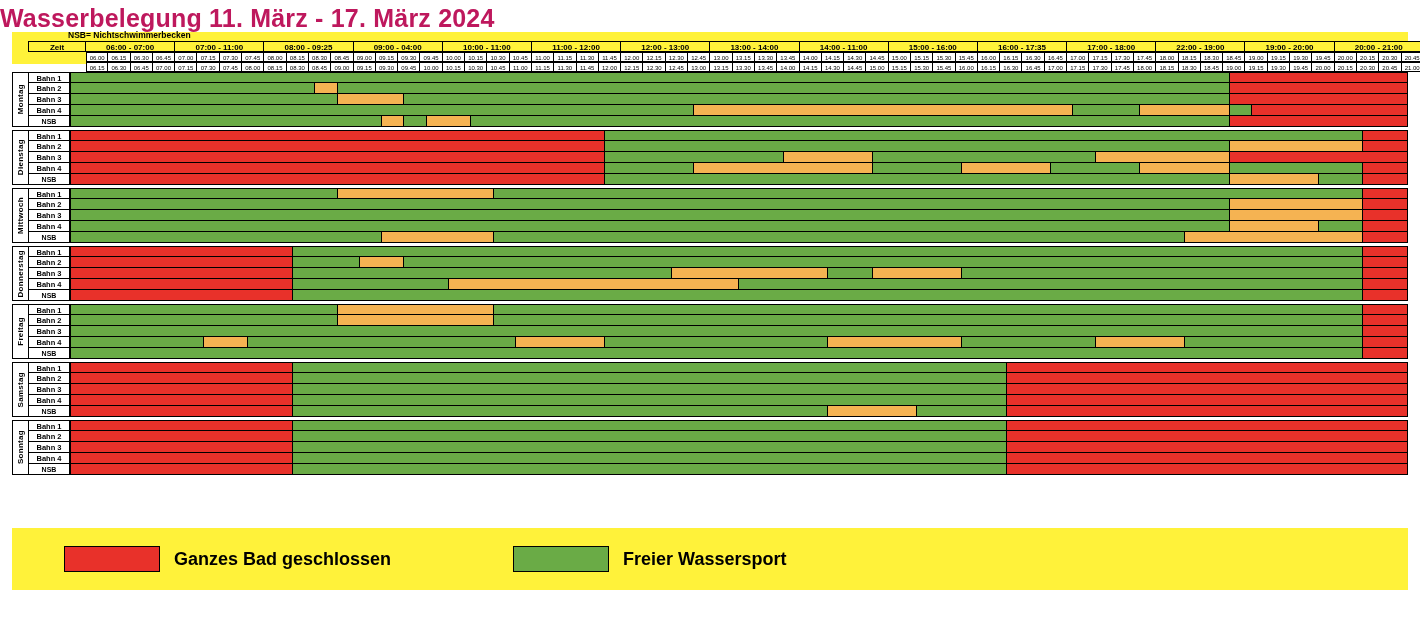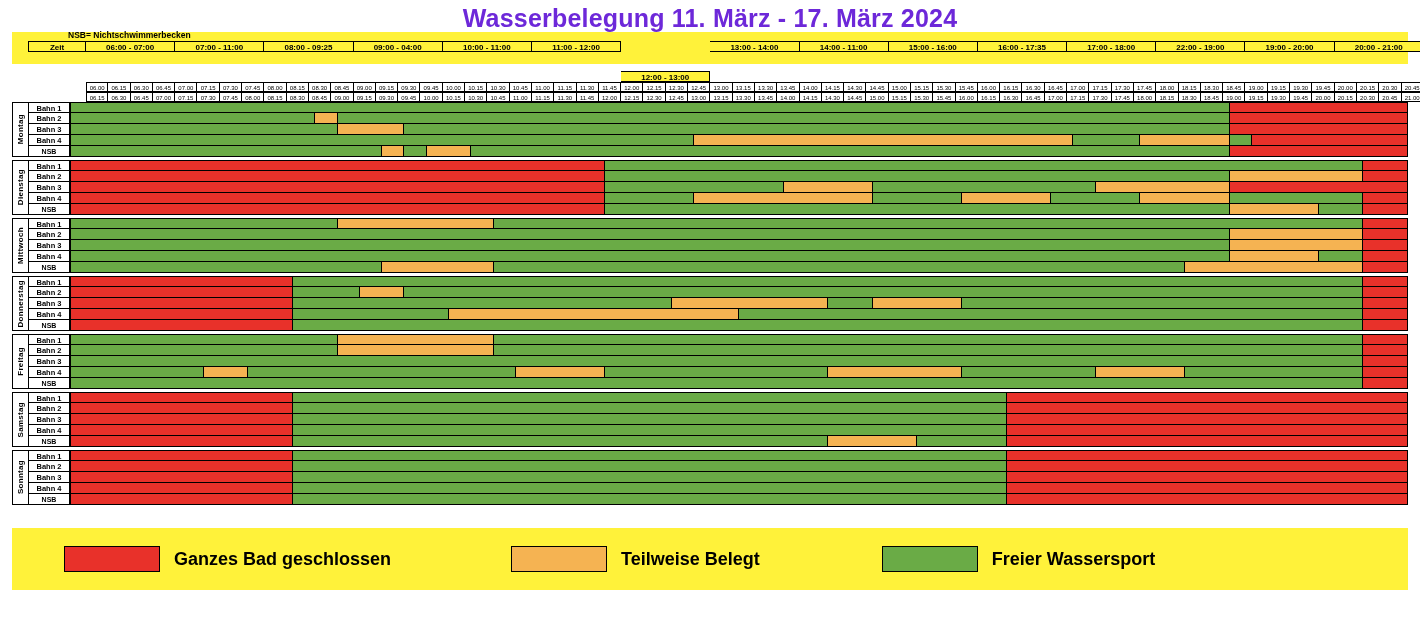--- a/index.html
+++ b/index.html
@@ -1,22 +1,22 @@
 <!DOCTYPE html>
 <html><head>
 <meta charset="utf-8">
 <style>
   html,body{margin:0;padding:0;background:#ffffff;}
   body{width:1420px;height:617px;font-family:"Liberation Sans",sans-serif;overflow:hidden;}
   .page{position:relative;width:1420px;height:617px;background:#fff;}
 
   
   .title{
-    position:absolute;left:0;top:4px;width:1420px;text-align:center;
-    font-size:25px;font-weight:bold;color:#6d28d9;letter-spacing:.2px;
+    position:absolute;left:0;top:4px;width:1420px;text-align:left;
+    font-size:25px;font-weight:bold;color:#be185d;letter-spacing:.2px;
   }
 
   
   .hdr-band{
     position:absolute;left:12px;top:32px;width:1396px;height:32px;background:#fff23a;
   }
   .nsb-note{
     position:absolute;left:68px;top:30px;font-size:8.5px;font-weight:bold;color:#000;
   }
 
@@ -102,21 +102,21 @@
     <div class="row">
       <div class="cell col-day"></div>
       <div class="hdr-zeit">Zeit</div>
       <div id="hour-cells" style="display:flex">
           <div class="hdr-hour" style="width: 89.2px;">06:00 - 07:00</div>
           <div class="hdr-hour" style="width: 89.2px;">07:00 - 11:00</div>
           <div class="hdr-hour" style="width: 89.2px;">08:00 - 09:25</div>
           <div class="hdr-hour" style="width: 89.2px;">09:00 - 04:00</div>
           <div class="hdr-hour" style="width: 89.2px;">10:00 - 11:00</div>
           <div class="hdr-hour" style="width: 89.2px;">11:00 - 12:00</div>
-          <div class="hdr-hour" style="width: 89.2px; margin-top: 30px;">12:00 - 13:00</div>
+          <div class="hdr-hour" style="width: 89.2px;">12:00 - 13:00</div>
           <div class="hdr-hour" style="width: 89.2px;">13:00 - 14:00</div>
           <div class="hdr-hour" style="width: 89.2px;">14:00 - 11:00</div>
           <div class="hdr-hour" style="width: 89.2px;">15:00 - 16:00</div>
           <div class="hdr-hour" style="width: 89.2px;">16:00 - 17:35</div>
           <div class="hdr-hour" style="width: 89.2px;">17:00 - 18:00</div>
           <div class="hdr-hour" style="width: 89.2px;">22:00 - 19:00</div>
           <div class="hdr-hour" style="width: 89.2px;">19:00 - 20:00</div>
           <div class="hdr-hour" style="width: 89.2px;">20:00 - 21:00</div>
         </div>
     </div>
@@ -561,23 +561,19 @@
           </div>
         </div>
       </div>
   </div>
 
   <div class="legend">
     <div class="legend-item" style="margin-left:52px">
       <div class="swatch" style="background: rgb(232, 49, 42);"></div>
       <div class="legend-text">Ganzes Bad geschlossen</div>
     </div>
-    <div class="legend-item" style="margin-left:120px">
-      <div class="swatch" style="background: rgb(245, 179, 82);"></div>
-      <div class="legend-text">Teilweise Belegt</div>
-    </div>
     <div class="legend-item" style="margin-left:122px">
       <div class="swatch" style="background: rgb(106, 171, 70);"></div>
       <div class="legend-text">Freier Wassersport</div>
     </div>
   </div>
 
 </div>
 
 </body></html>

